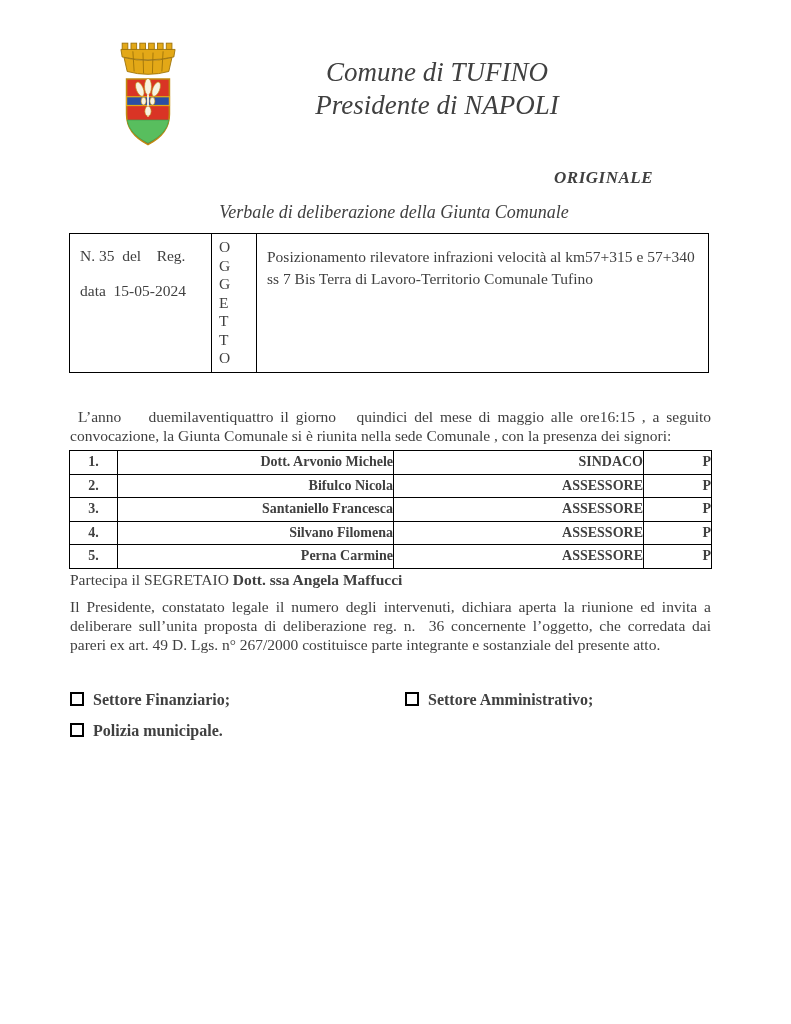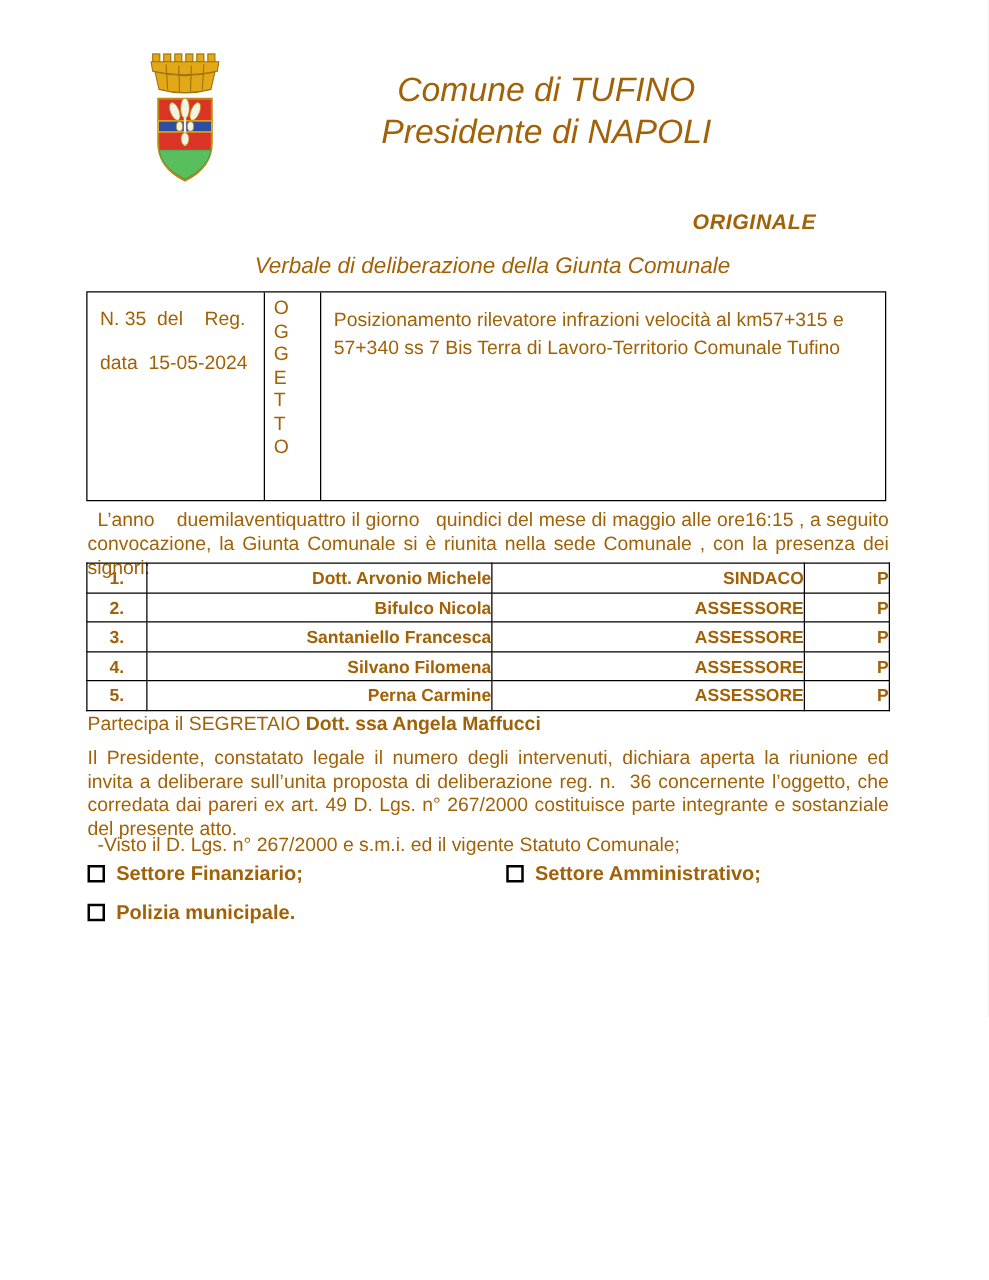--- a/index.html
+++ b/index.html
@@ -1,22 +1,22 @@
 <!DOCTYPE html>
 <html><head>
 <meta charset="utf-8">
 <style>
   html,body{margin:0;padding:0;background:#e8e8e8;}
   .page{
     position:relative;
     width:791px;height:1024px;
     margin:0 auto;
     background:#ffffff;
-    font-family:Liberation Sans, sans-serif;
-    color:#a16207;
+    font-family:Liberation Serif, serif;
+    color:#404040;
     overflow:hidden;
   }
   .prewrap{white-space:pre-wrap;}
 
   
   .coa{position:absolute;left:116px;top:40px;width:64px;height:126px;}
   .hdr-title{
     position:absolute;top:56px;left:137px;width:600px;
     text-align:center;font-style:italic;font-size:27px;line-height:33px;
   }
@@ -24,21 +24,21 @@
     position:absolute;top:168px;right:138px;
     font-weight:bold;font-style:italic;font-size:17px;letter-spacing:.5px;
   }
   .subtitle{
     position:absolute;top:202px;left:70px;width:648px;
     text-align:center;font-style:italic;font-size:18px;
   }
 
   
   .ogg-table{
-    position:absolute;top:233px;left:69px;width:640px;height:168px;
+    position:absolute;top:233px;left:69px;width:640px;height:140px;
     border:1px solid #000;display:flex;box-sizing:border-box;
     font-size:15.5px;
   }
   .ogg-c1{width:142px;border-right:1px solid #000;box-sizing:border-box;padding:13px 4px 0 10px;}
   .ogg-c1 .date-line{margin-top:17px;}
   .ogg-c2{width:45px;border-right:1px solid #000;box-sizing:border-box;padding:4px 0 0 7px;line-height:18.5px;}
   .ogg-c3{flex:1;padding:12px 8px 0 10px;line-height:22px;}
 
   
   .para{position:absolute;left:70px;width:641px;font-size:15.5px;line-height:19px;text-align:justify;}
@@ -177,21 +177,20 @@
       </tr>
     </tbody>
   </table>
 
   <div class="secretary">
     <span>Partecipa il SEGRETAIO </span><b>Dott. ssa Angela Maffucci</b>
   </div>
 
   <div class="para p-pres prewrap">Il Presidente, constatato legale il numero degli intervenuti, dichiara aperta la riunione ed invita a deliberare sull’unita proposta di deliberazione reg. n.  36 concernente l’oggetto, che corredata dai pareri ex art. 49 D. Lgs. n° 267/2000 costituisce parte integrante e sostanziale del presente atto.</div>
 
-  <div class="visto">-Visto il D. Lgs. n° 267/2000 e s.m.i. ed il vigente Statuto Comunale;</div>
 
   <div class="sectors">
     <div class="sector">
       <span class="cbx"></span>
       <span>Settore Finanziario;</span>
     </div>
     <div class="sector">
       <span class="cbx"></span>
       <span>Settore Amministrativo;</span>
     </div>

